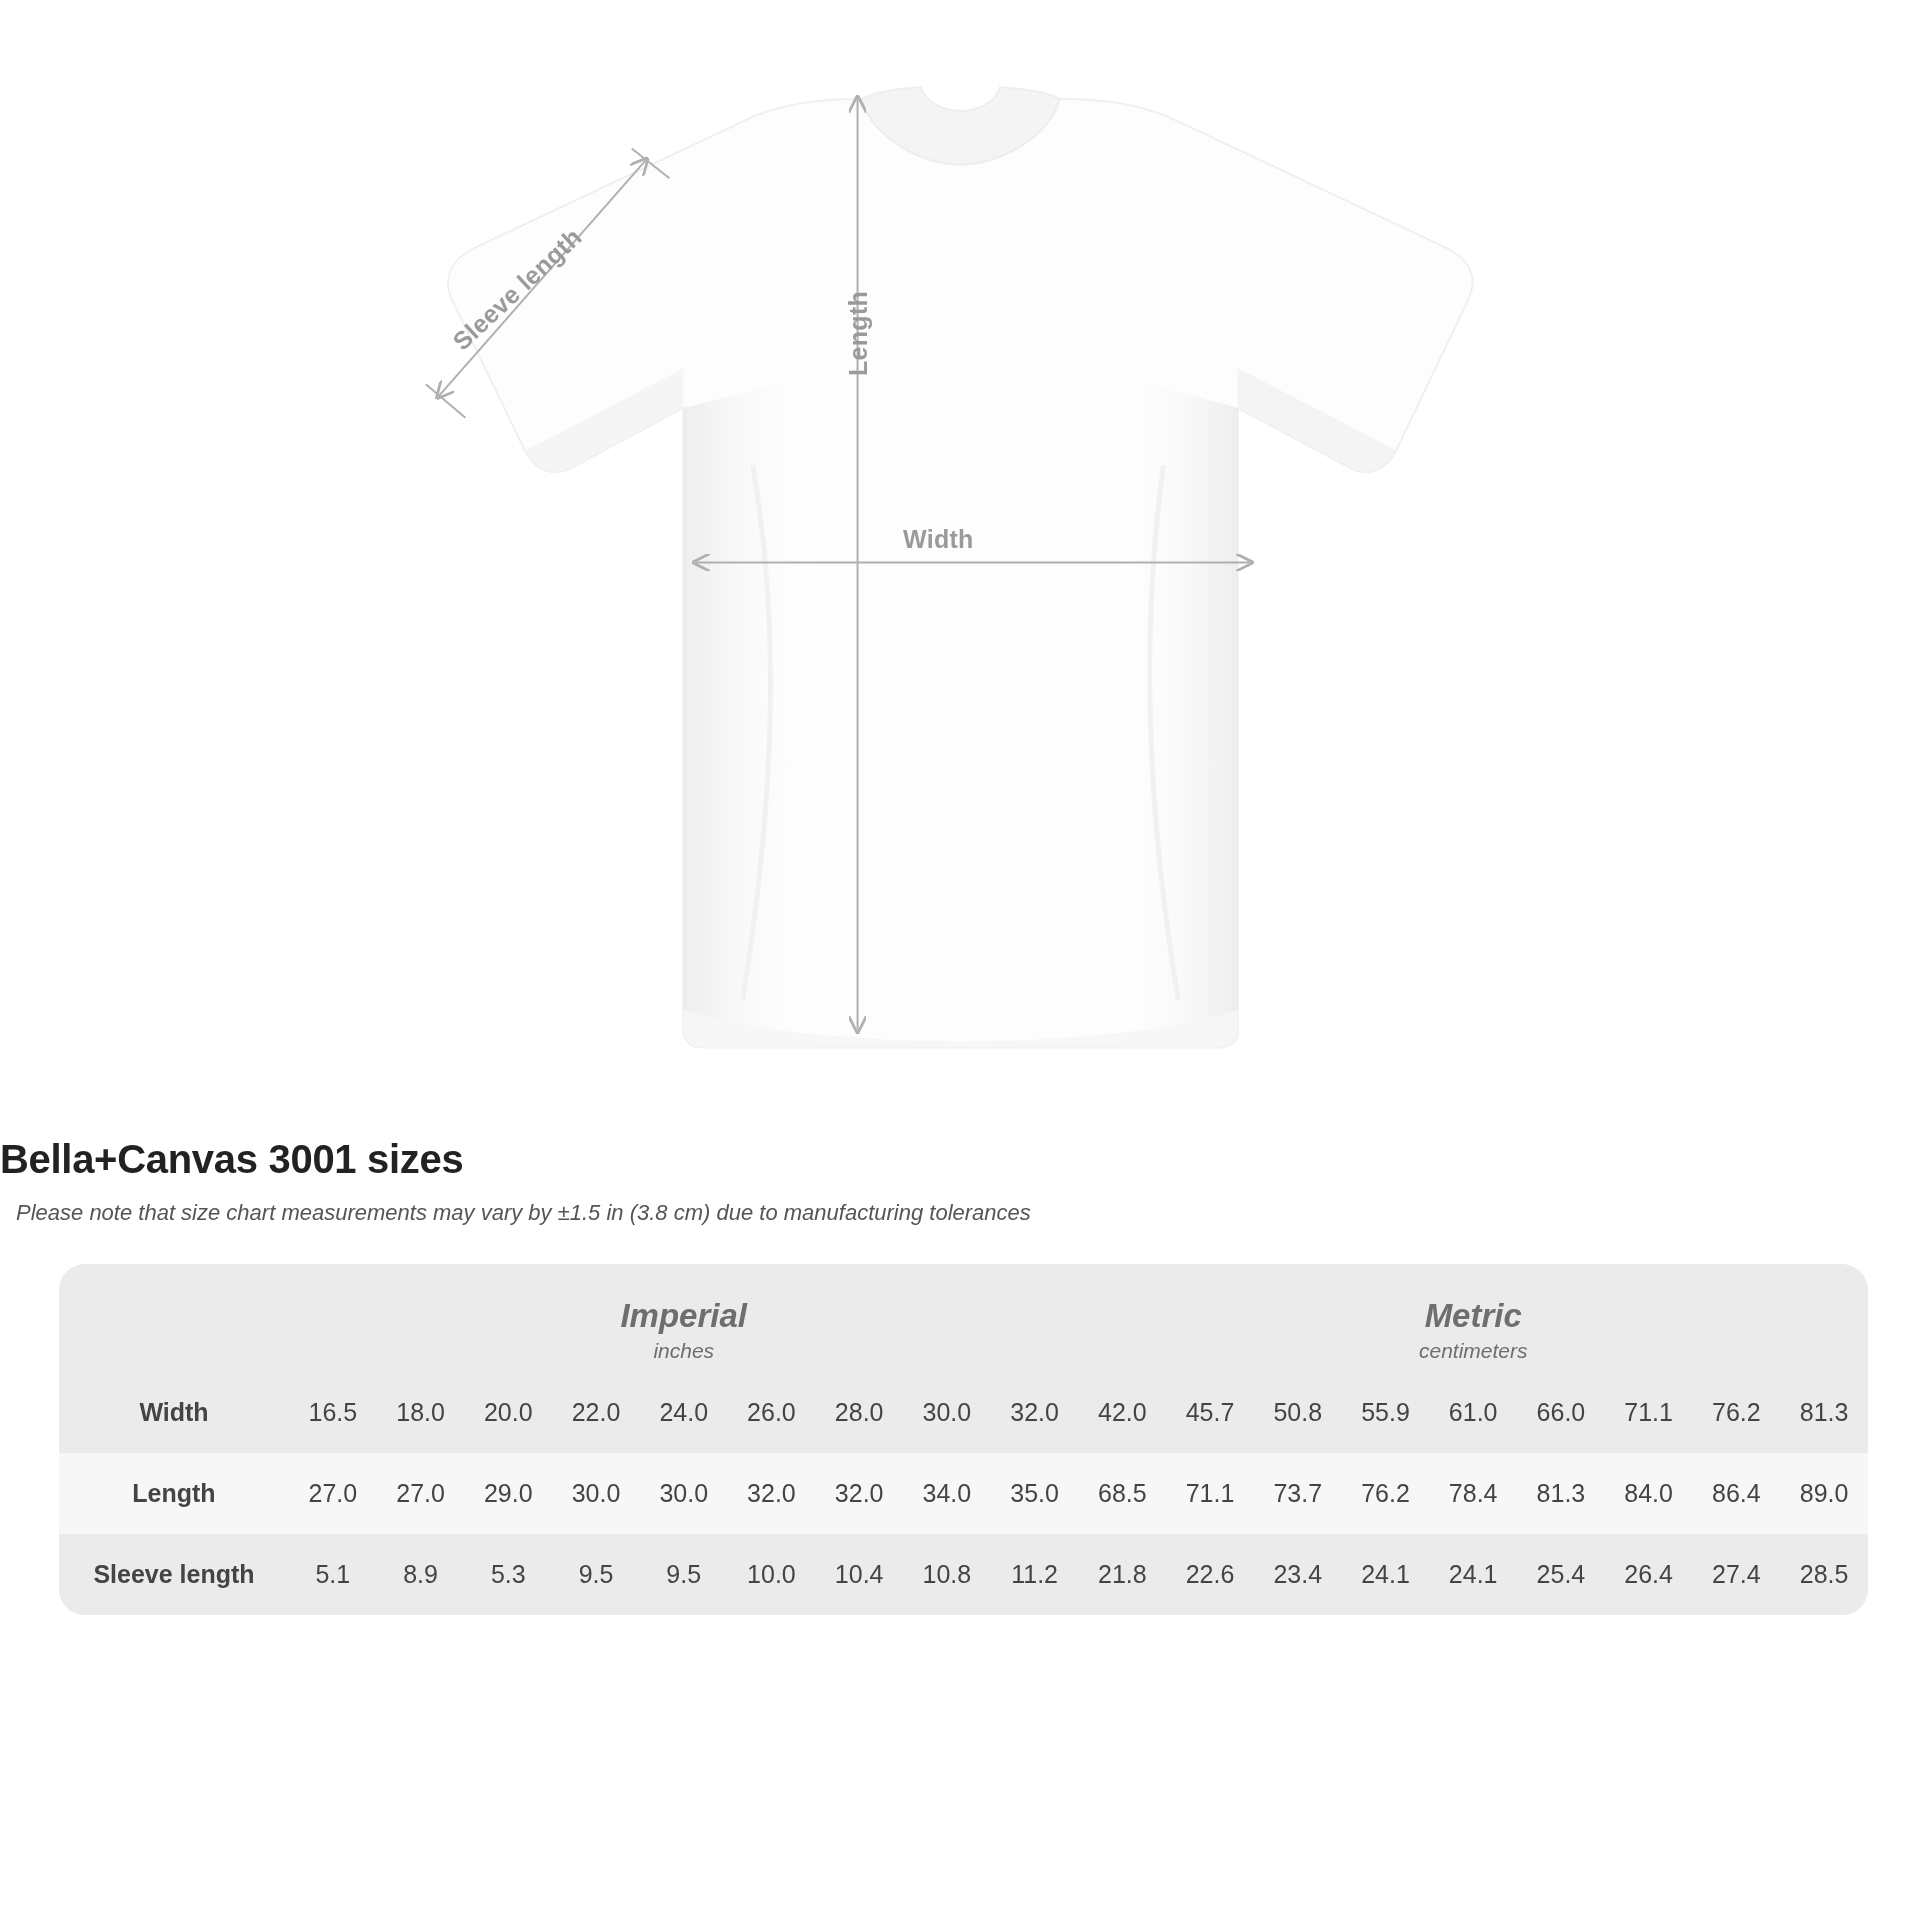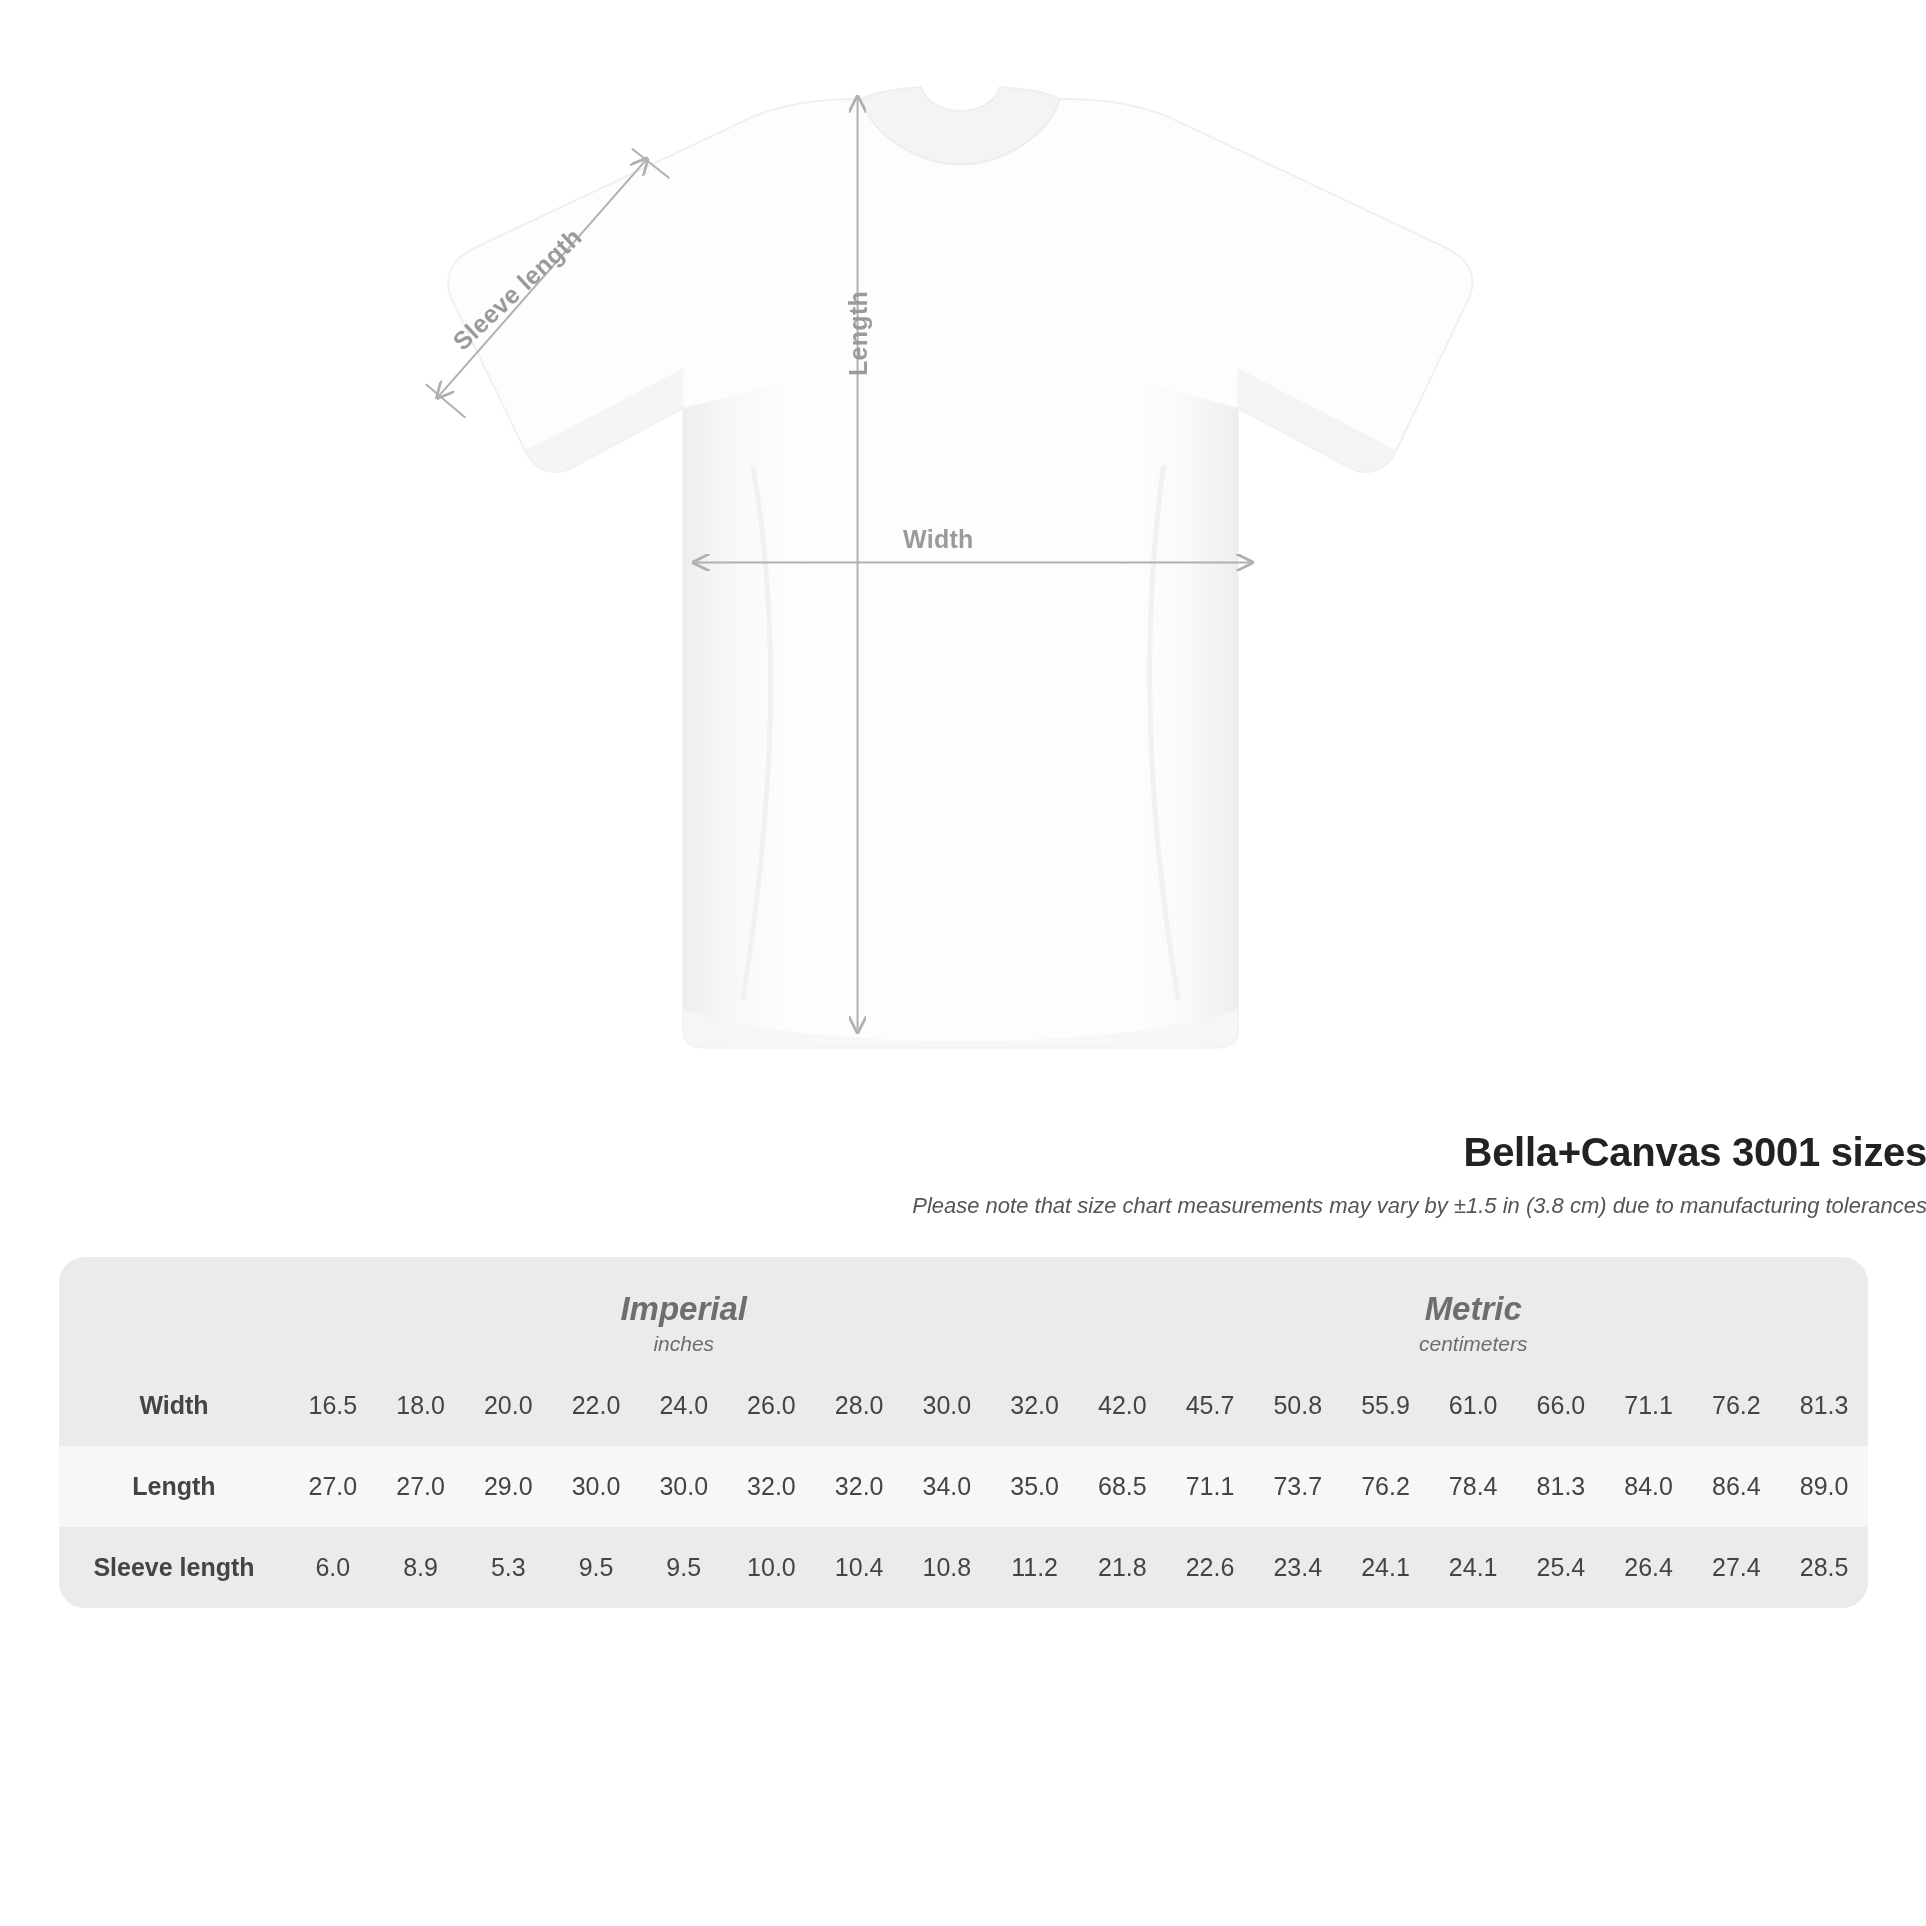--- a/index.html
+++ b/index.html
@@ -52,22 +52,22 @@
   }
   #label-sleeve {
     left: 447px;
     top: 335px;
     transform: rotate(-43deg);
     transform-origin: left top;
   }
 
   
   .heading-block {
-    text-align: right;
-    margin-top: 21px;
+    text-align: left;
+    margin-top: 28px;
   }
   .chart-title {
     font-size: 40px;
     font-weight: bold;
     color: #222222;
     margin: 0;
     letter-spacing: -0.3px;
   }
   .chart-note {
     font-size: 22px;
@@ -319,21 +319,21 @@
           <td>76.2</td>
           <td>78.4</td>
           <td>81.3</td>
           <td>84.0</td>
           <td>86.4</td>
           <td>89.0</td>
         </tr>
 
         <tr class="data-row shade">
           <td class="rowhead">Sleeve length</td>
-          <td>6.0</td>
+          <td>5.1</td>
           <td>8.9</td>
           <td>5.3</td>
           <td>9.5</td>
           <td>9.5</td>
           <td>10.0</td>
           <td>10.4</td>
           <td>10.8</td>
           <td>11.2</td>
           <td>21.8</td>
           <td>22.6</td>

